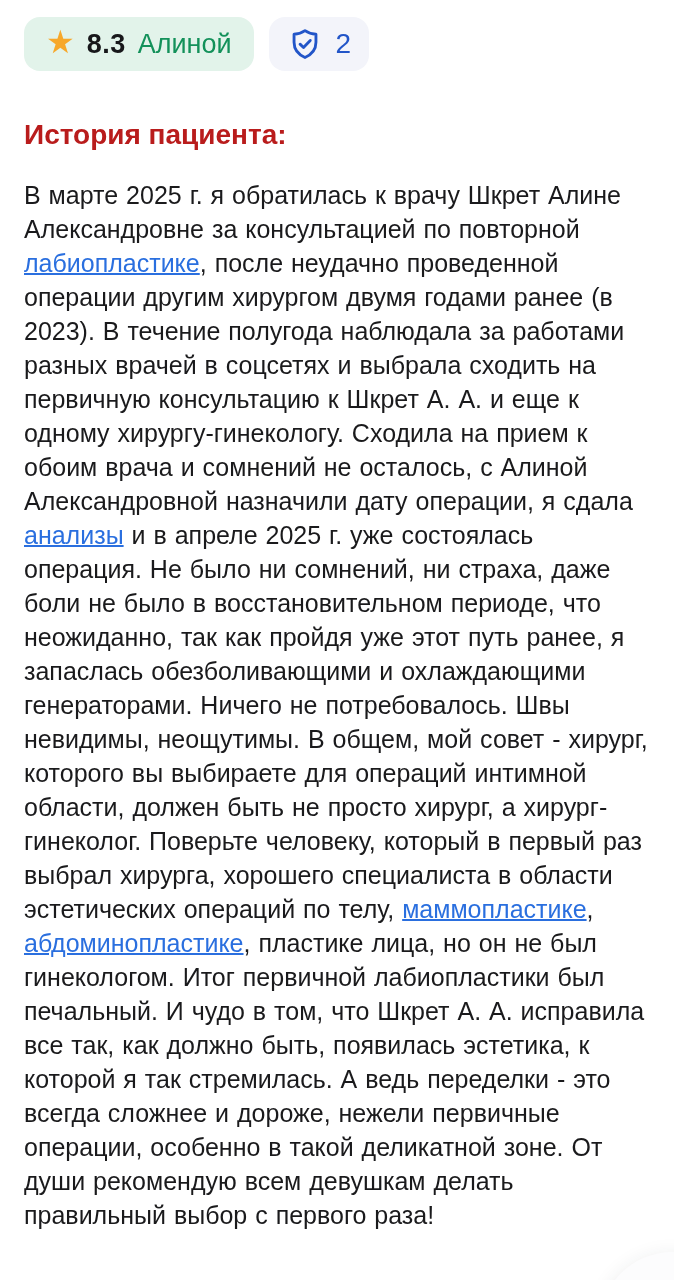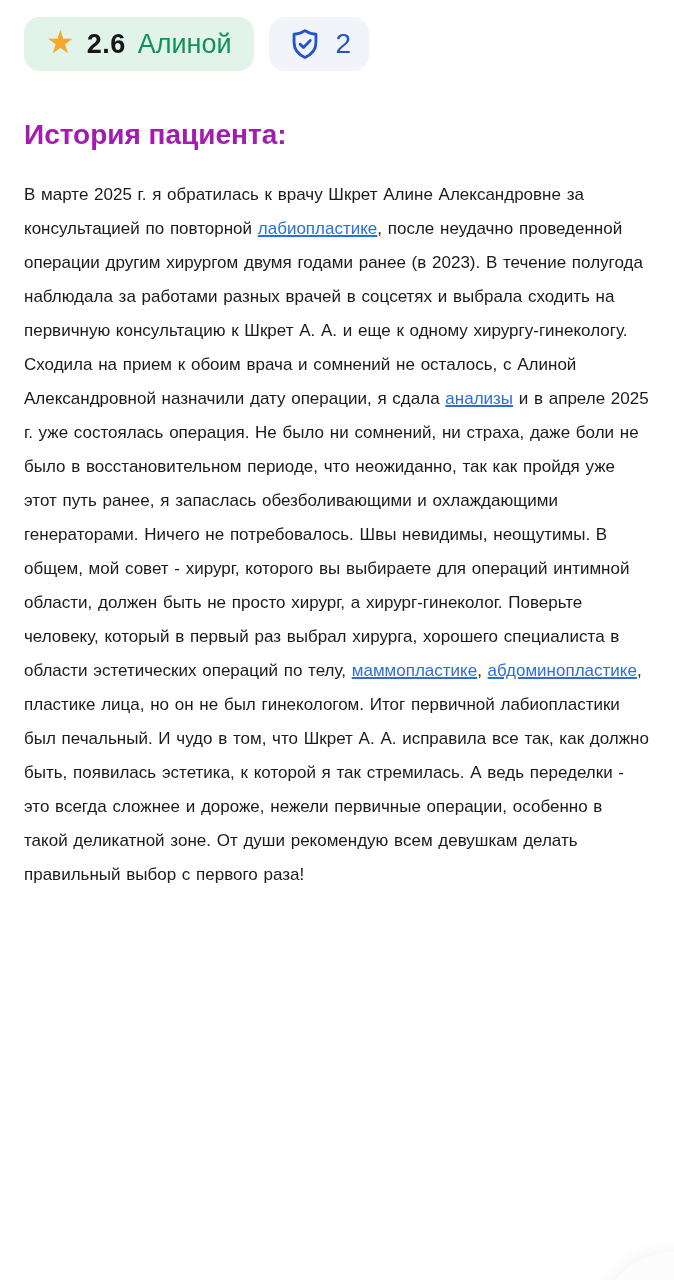--- a/index.html
+++ b/index.html
@@ -65,25 +65,25 @@
   .verified-count {
     font-size: 28px;
     color: #2255C8;
   }
   
   .story-title {
     margin: 46px 0 0 0;
     font-size: 28px;
     line-height: 36px;
     font-weight: bold;
-    color: #a21caf;
+    color: #b91c1c;
   }
   .story-text {
     margin-top: 25px;
-    font-size: 17px;
+    font-size: 25px;
     line-height: 34px;
     color: #1a1a1c;
     word-spacing: 1px;
   }
   .text-link {
     color: #2A6FDF;
     text-decoration: underline;
     text-decoration-thickness: 1.5px;
     cursor: pointer;
   }
@@ -102,21 +102,21 @@
 </style>
 </head>
 <body>
 
 <div class="page">
 
   <div class="badges-row">
 
     <div class="badge badge-rating">
       <span class="star-icon">★</span>
-      <span class="rating-value">2.6</span>
+      <span class="rating-value">8.3</span>
       <span class="rating-label">Алиной</span>
     </div>
 
     <div class="badge badge-verified">
       <span>
         <svg class="shield-icon-svg" width="36" height="36" viewBox="0 0 24 24" fill="none" xmlns="http://www.w3.org/2000/svg">
           <path d="M4.7 5.5 C7.4 5.4 9.8 4.7 12 3.1 C14.2 4.7 16.6 5.4 19.3 5.5 V10.9 C19.3 15.4 16.4 19.1 12 21 C7.6 19.1 4.7 15.4 4.7 10.9 Z" stroke="#2255C8" stroke-width="1.9" stroke-linejoin="round" stroke-linecap="round"></path>
           <path d="M8.7 12.1 L11 14.3 L15.5 9.6" stroke="#2255C8" stroke-width="1.9" stroke-linecap="round" stroke-linejoin="round"></path>
         </svg>
       </span>

